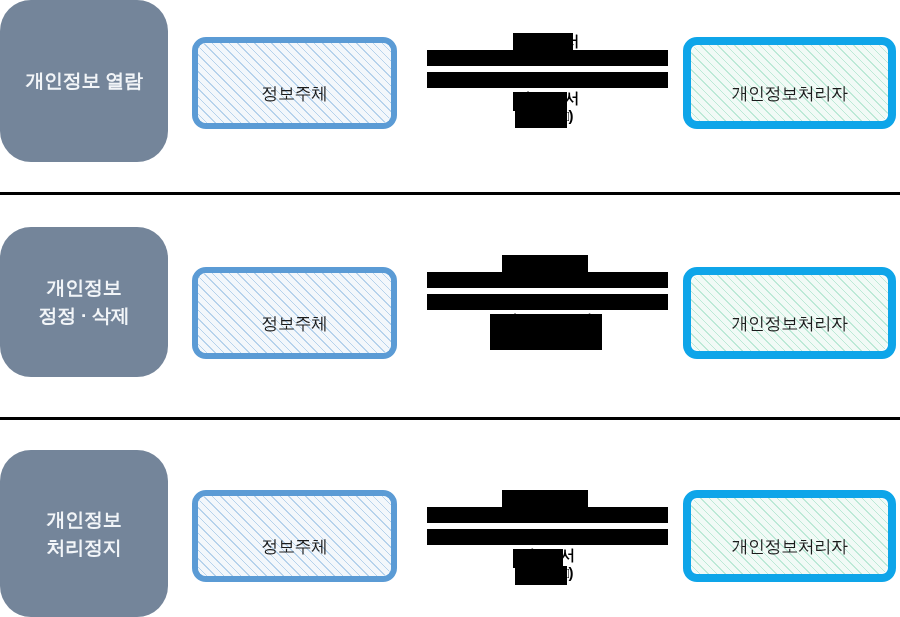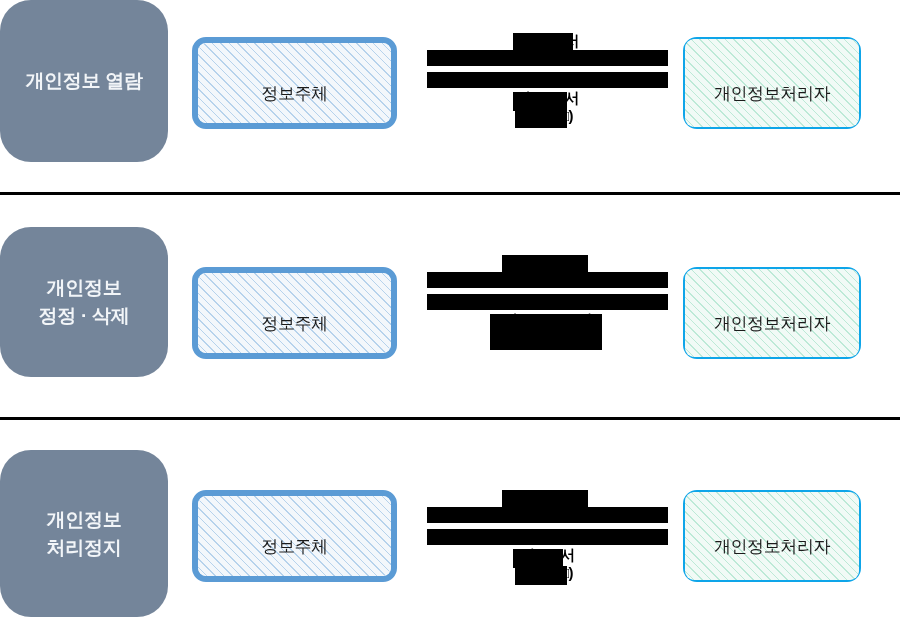--- a/index.html
+++ b/index.html
@@ -100,23 +100,23 @@
         rgba(91,155,213,0.40) 0px,
         rgba(91,155,213,0.40) 1px,
         rgba(255,255,255,0) 1px,
         rgba(255,255,255,0) 6px),
       #f3f7fb;
   }
 
   
   .actor-controller {
     left: 683px;
-    width: 178px;
+    width: 213px;
     height: 92px;
-    border: 2px solid #0ea5e9;
+    border: 8px solid #0ea5e9;
     background: #ffffff;
   }
   .actor-controller .hatch {
     background:
       repeating-linear-gradient(45deg,
         rgba(110,208,168,0.40) 0px,
         rgba(110,208,168,0.40) 1px,
         rgba(255,255,255,0) 1px,
         rgba(255,255,255,0) 6px),
       #f1faf6;

